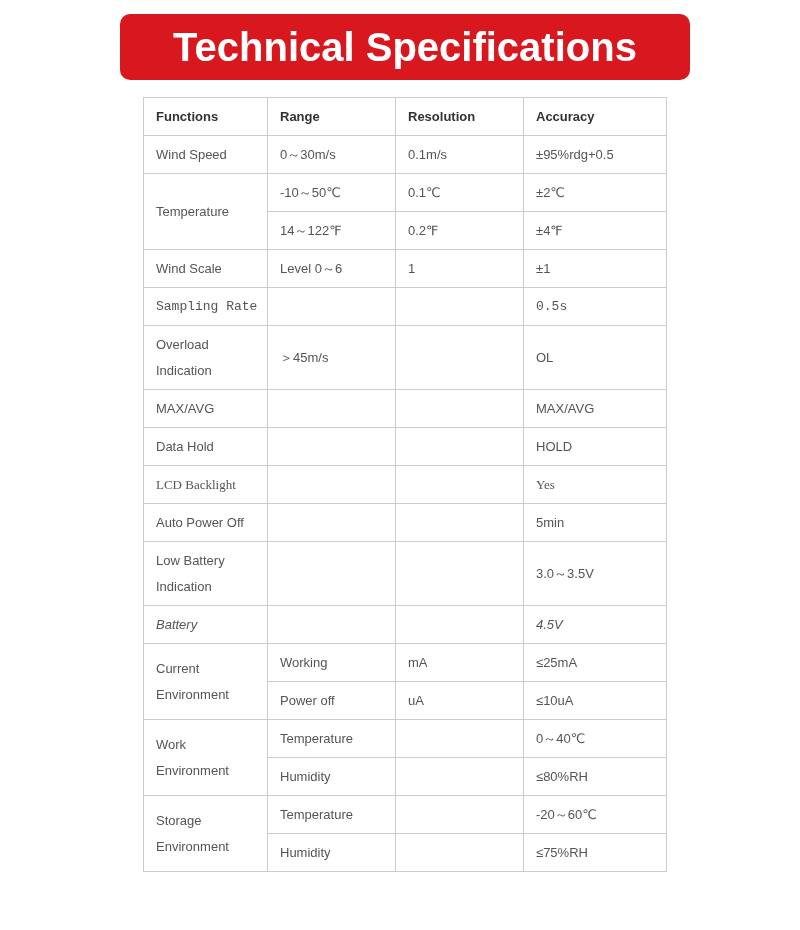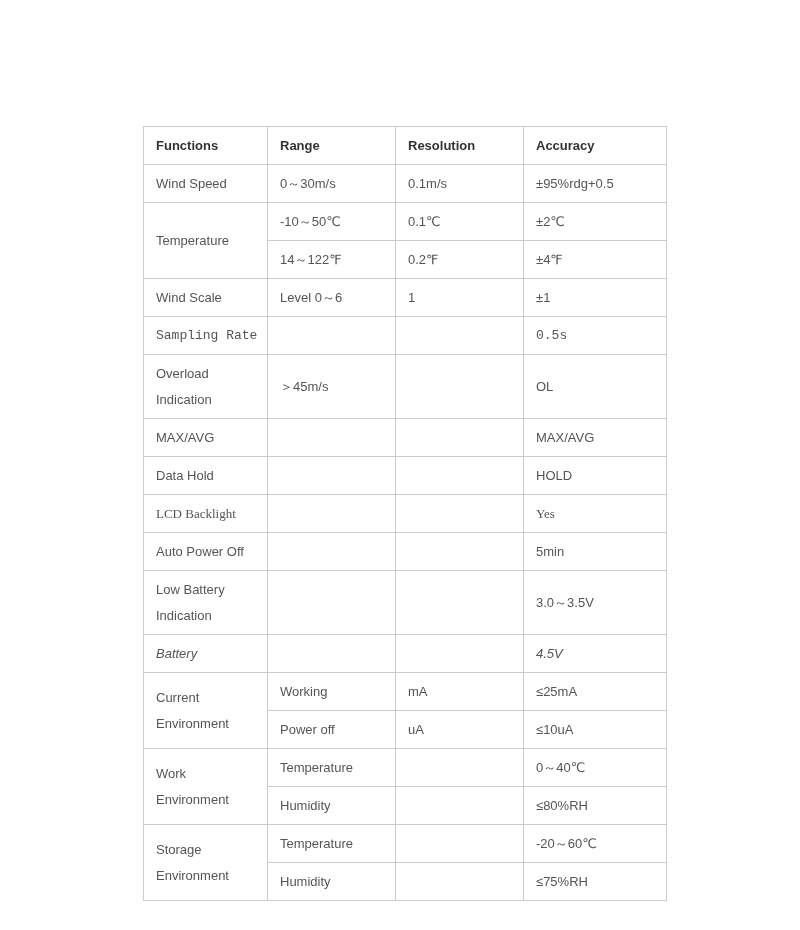--- a/index.html
+++ b/index.html
@@ -21,21 +21,21 @@
   }
   .banner-title{
     color:var(--banner-fg);
     font-size:40px;
     font-weight:bold;
     letter-spacing:0px;
     white-space:nowrap;
   }
 
   .spec-table-wrap{
-    position:absolute;left:143px;top:126px;width:523px;
+    position:absolute;left:143px;top:97px;width:523px;
   }
   table.spec{
     width:523px;
     border-collapse:collapse;
     table-layout:fixed;
   }
   table.spec th, table.spec td{
     border:1px solid var(--border-c);
     text-align:left;
     vertical-align:middle;
@@ -53,20 +53,23 @@
   table.spec td{
     color:var(--body-c);
     font-weight:normal;
   }
 </style>
 </head>
 <body>
 
 <div class="page">
 
+  <div class="banner">
+    <div class="banner-title">Technical Specifications</div>
+  </div>
 
   <div class="spec-table-wrap">
     <table class="spec">
       <colgroup>
         <col style="width:124px">
         <col style="width:128px">
         <col style="width:128px">
         <col style="width:143px">
       </colgroup>
       <thead>

